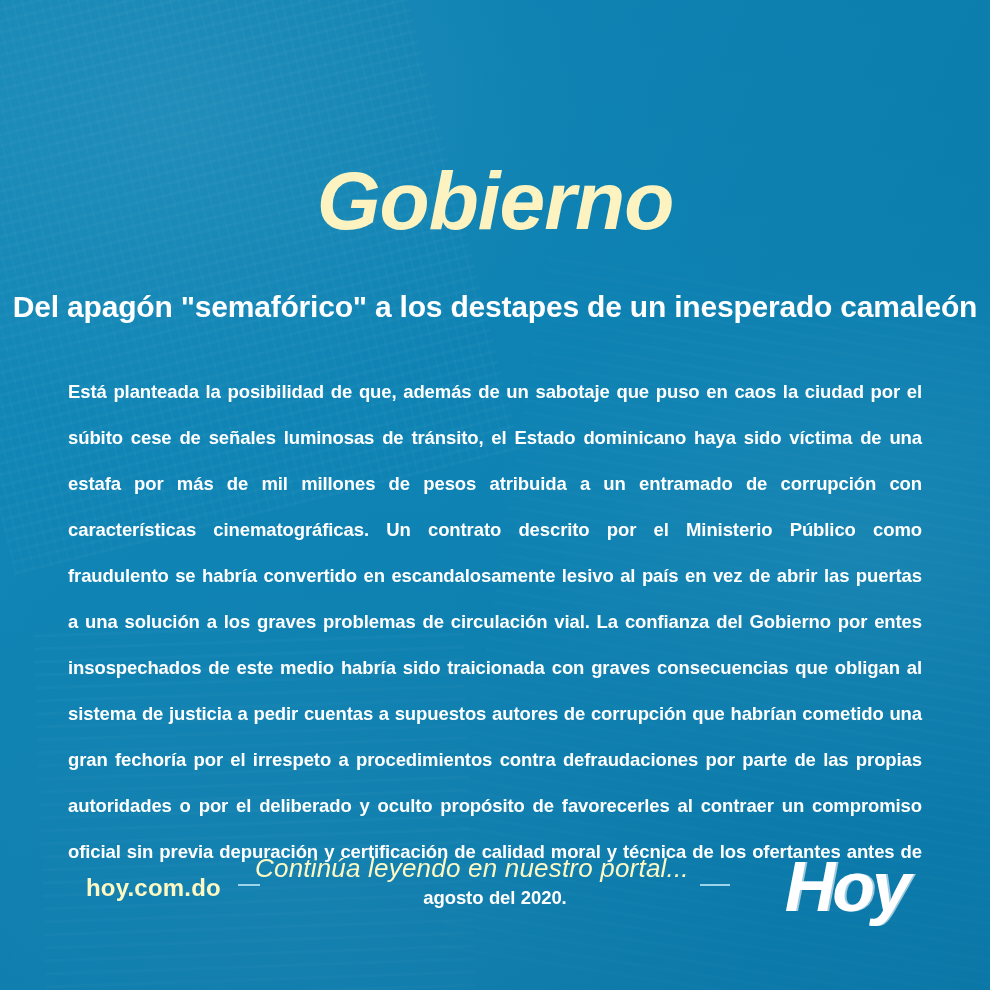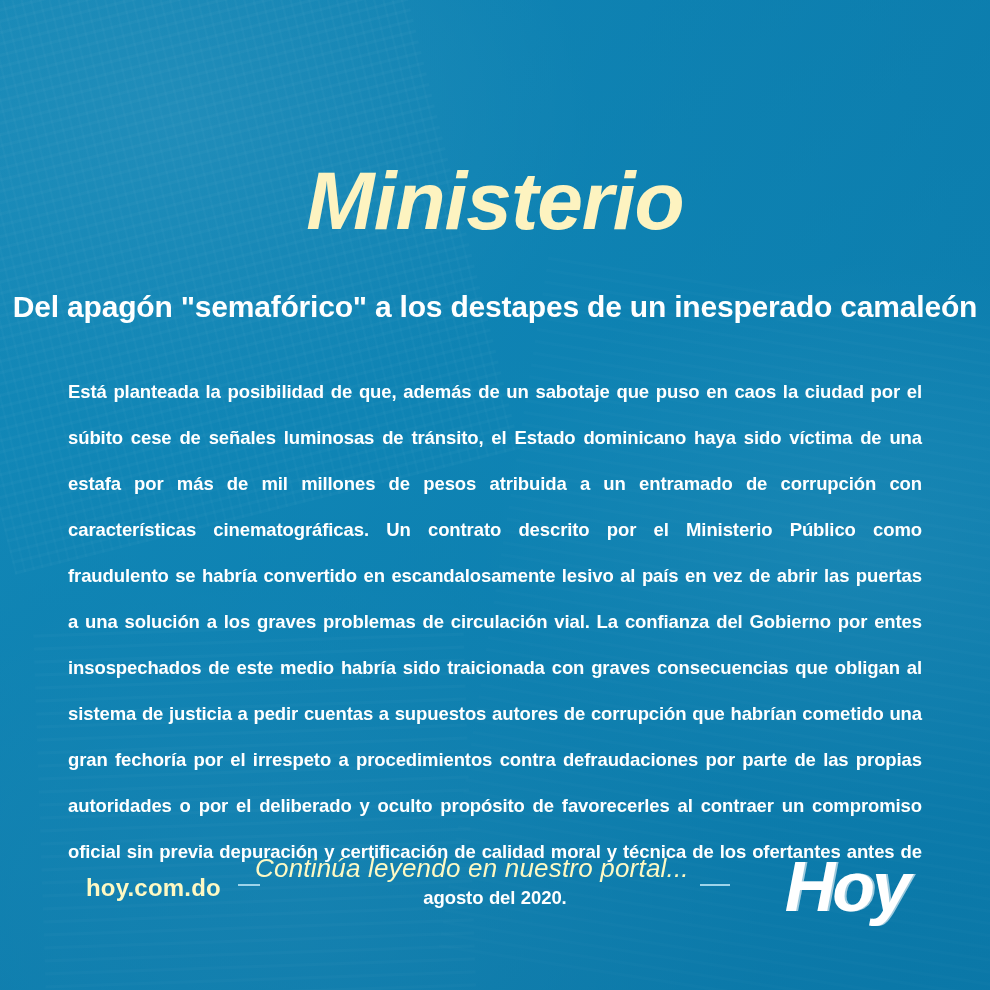--- a/index.html
+++ b/index.html
@@ -210,21 +210,21 @@
 <body>
 
 <div class="card">
 
   <div class="bg-photo"></div>
   <div class="bg-lower-left"></div>
   <div class="bg-tint"></div>
 
   <div class="content">
 
-    <div class="headline">Ministerio</div>
+    <div class="headline">Gobierno</div>
 
     <div class="subtitle">Del apagón "semafórico" a los destapes de un inesperado camaleón</div>
 
     <div class="body-text">Está planteada la posibilidad de que, además de un sabotaje que puso en caos la ciudad por el súbito cese de señales luminosas de tránsito, el Estado dominicano haya sido víctima de una estafa por más de mil millones de pesos atribuida a un entramado de corrupción con características cinematográficas. Un contrato descrito por el Ministerio Público como fraudulento se habría convertido en escandalosamente lesivo al país en vez de abrir las puertas a una solución a los graves problemas de circulación vial. La confianza del Gobierno por entes insospechados de este medio habría sido traicionada con graves consecuencias que obligan al sistema de justicia a pedir cuentas a supuestos autores de corrupción que habrían cometido una gran fechoría por el irrespeto a procedimientos contra defraudaciones por parte de las propias autoridades o por el deliberado y oculto propósito de favorecerles al contraer un compromiso oficial sin previa depuración y certificación de calidad moral y técnica de los ofertantes antes de agosto del 2020.</div>
 
     <div class="footer">
 
       <div class="site">hoy.com.do</div>
 
       <div class="rule-left"></div>

